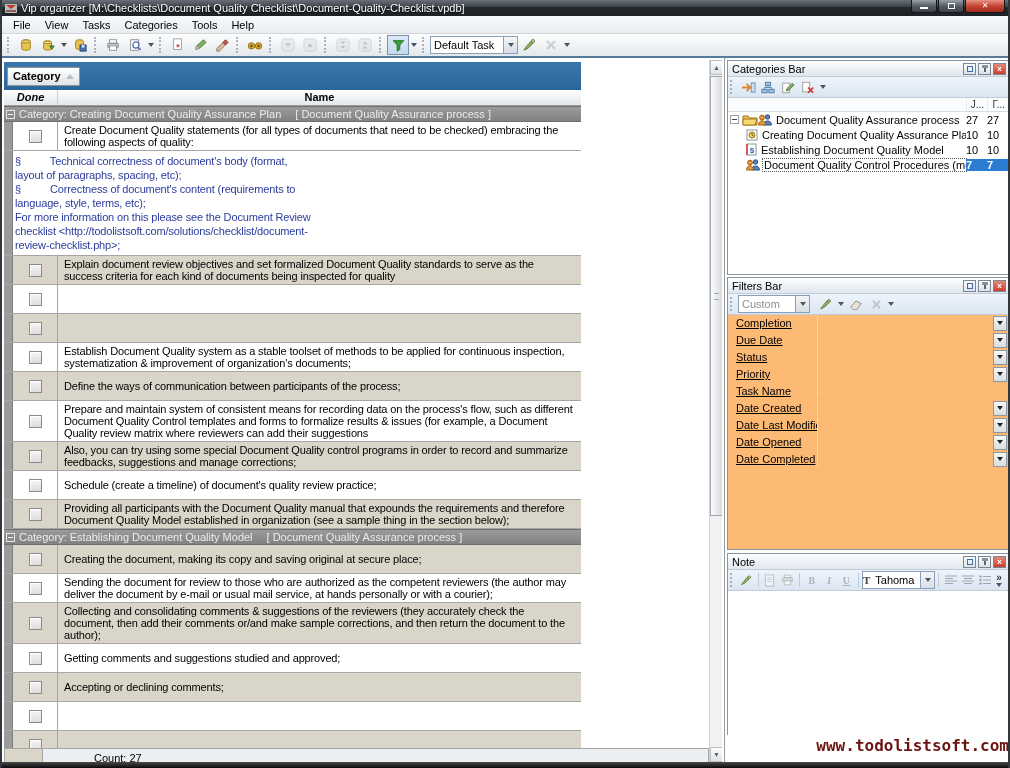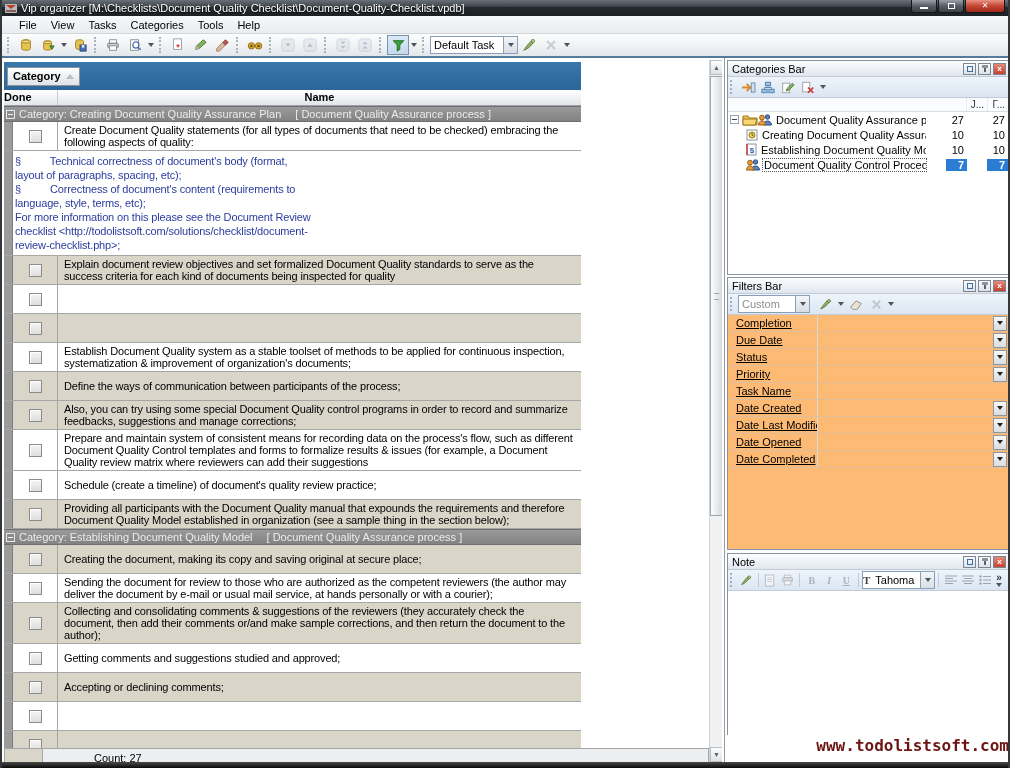--- a/index.html
+++ b/index.html
@@ -19,21 +19,21 @@
   .win-btn { width:26px; height:13px; border:1px solid #14181c; border-top:none; border-radius:0 0 3px 3px;
     background:linear-gradient(#9aa1a8,#565d64 50%,#3c4248); color:#fff; font-size:8px; line-height:11px;
     text-align:center; }
   .win-btn.close { width:40px; background:linear-gradient(#e89283,#c54533 50%,#a02a1a); }
   .glyph-min { display:inline-block; width:8px; height:2px; background:#fff; margin-top:7px; }
   .glyph-max { display:inline-block; width:7px; height:6px; border:1px solid #fff; margin-top:3px; }
 
   
   .menubar { position:absolute; left:0; top:16px; width:100%; height:18px;
     background:linear-gradient(#f7f9fb,#e9edf1); border-bottom:1px solid #d2d7dc;
-    display:flex; align-items:center; padding-left:10px; z-index:30; }
+    display:flex; align-items:center; padding-left:4px; z-index:30; }
   .menu-item { padding:2px 7px; }
 
   
   .toolbar { position:absolute; left:0; top:34px; width:100%; height:24px;
     background:linear-gradient(#fdfdfd,#e4e8ec); border-bottom:2px solid #5b7globe; border-bottom:2px solid #567a99;
     display:flex; align-items:center; padding:0 2px; z-index:30; }
   .tgrip { width:5px; height:16px; border-left:2px dotted #aab4bd; margin:0 3px; }
   .tbtn { width:22px; height:20px; display:flex; align-items:center; justify-content:center; border:1px solid transparent; }
   .tbtn.pressed { border:1px solid #7a93ad; background:linear-gradient(#dce9f7,#c5d9ee); }
   .tbtn.disabled { opacity:.45; filter:grayscale(60%); }
@@ -46,21 +46,21 @@
 
   
   .grid-area { position:absolute; left:2px; top:58px; width:718px; height:710px; overflow:hidden; background:#fff; }
   .rows-region { position:absolute; left:0; top:4px; width:577px; height:100%; }
   .sortbar { height:28px; background:linear-gradient(#3a77ab,#2c6699); display:flex; align-items:center; padding-left:3px; }
   .sort-btn { height:19px; background:linear-gradient(#fefefe,#dfe3e7); border:1px solid #8b939b;
     display:flex; align-items:center; padding:0 5px; font-weight:bold; }
   .sort-tri { width:0; height:0; border-left:4px solid transparent; border-right:4px solid transparent;
     border-bottom:5px solid #b9bec3; margin-left:5px; }
   .colhdr { height:16px; background:linear-gradient(#ffffff,#e2e6ea); border-bottom:1px solid #9aa0a6; display:flex; font-weight:bold; }
-  .colhdr .done-h { width:54px; text-align:left; line-height:15px; border-right:1px solid #c9ced3; }
+  .colhdr .done-h { width:54px; text-align:center; line-height:15px; border-right:1px solid #c9ced3;font-style:italic; }
   .colhdr .name-h { flex:1; text-align:center; line-height:15px; }
   .group-row { height:16px; background:linear-gradient(#9a9a9a,#828282); border-top:1px solid #6f6f6f; border-bottom:1px solid #6f6f6f;
     color:#ececec; display:flex; align-items:center; padding-left:2px; white-space:nowrap; overflow:hidden; }
   .expander { width:9px; height:9px; border:1px solid #e8e8e8; background:#8b8b8b; position:relative; margin-right:4px; flex:0 0 auto; }
   .expander::after { content:""; position:absolute; left:1px; right:1px; top:3px; height:1px; background:#f2f2f2; }
   .group-label { margin-right:14px; }
   .task-row { display:flex; min-height:29px; border-bottom:1px solid #a6a6a6; align-items:stretch; letter-spacing:-0.15px; }
   .task-row.beige { background:#d9d5c9; }
   .task-row.white { background:#ffffff; }
   .gutter { width:9px; background:#9b9b9b; border-right:1px solid #7e7e7e; flex:0 0 auto; }
@@ -111,21 +111,21 @@
   .tree-hdr .spacer { flex:1; }
   .tree-hdr .vcol { width:21px; text-align:right; padding-right:3px; border-left:1px dotted #d8dde2; line-height:13px; }
   .tree { flex:1; overflow:hidden; }
   .tree-row { display:flex; align-items:center; height:15px; }
   .tree-indent0 { padding-left:2px; } .tree-indent1 { padding-left:18px; }
   .texp { width:9px; height:9px; border:1px solid #9aa0a6; background:#fff; position:relative; margin-right:3px; flex:0 0 auto; }
   .texp::after { content:""; position:absolute; left:1px; right:1px; top:3px; height:1px; background:#444; }
   .ticon { margin-right:3px; flex:0 0 auto; display:flex; }
   .tlabel { white-space:nowrap; overflow:hidden; flex:1; padding:0 1px; }
   .tlabel.selected { background:#fff; outline:1px dotted #555; }
-  .tval { width:21px; text-align:right; padding-right:3px; flex:0 0 auto;margin-left:20px; }
+  .tval { width:21px; padding-right:3px; flex:0 0 auto; }
   .tval.selval { background:#2b7cd3; color:#fff; font-weight:bold; }
 
   
   .filter-rows { flex:1; background:#fdba74; overflow:hidden;text-decoration:underline; }
   .filter-row { display:flex; height:17px; border-bottom:1px dotted #c2c2c2; align-items:center; }
   .f-label { width:90px; padding-left:8px; white-space:nowrap; overflow:hidden; border-right:1px solid #dcdcdc; line-height:16px; flex:0 0 auto; }
   .f-value { flex:1; height:100%; }
   .f-drop { width:14px; height:15px; margin-right:1px; border:1px solid #8e969e;
     background:linear-gradient(#f6f7f8,#d9dde1); display:flex; align-items:center; justify-content:center; flex:0 0 auto; }
   .f-drop .caret { margin:0; border-top-color:#222; }
@@ -363,36 +363,36 @@
         </div>
         <div class="task-row beige">
           <span class="gutter"></span>
           <span class="cell-done">
             <span class="cb"></span>
           </span>
           <span class="cell-name">
             <span>Define the ways of communication between participants of the process;</span>
           </span>
         </div>
+        <div class="task-row white">
+          <span class="gutter"></span>
+          <span class="cell-done">
+            <span class="cb"></span>
+          </span>
+          <span class="cell-name">
+            <span>Prepare and maintain system of consistent means for recording data on the process's flow, such as different Document Quality Control templates and forms to formalize results &amp; issues (for example, a Document Quality review matrix where reviewers can add their suggestions</span>
+          </span>
+        </div>
         <div class="task-row beige">
           <span class="gutter"></span>
           <span class="cell-done">
             <span class="cb"></span>
           </span>
           <span class="cell-name">
             <span>Also, you can try using some special Document Quality control programs in order to record and summarize feedbacks, suggestions and manage corrections;</span>
-          </span>
-        </div>
-        <div class="task-row white">
-          <span class="gutter"></span>
-          <span class="cell-done">
-            <span class="cb"></span>
-          </span>
-          <span class="cell-name">
-            <span>Prepare and maintain system of consistent means for recording data on the process's flow, such as different Document Quality Control templates and forms to formalize results &amp; issues (for example, a Document Quality review matrix where reviewers can add their suggestions</span>
           </span>
         </div>
         <div class="task-row white">
           <span class="gutter"></span>
           <span class="cell-done">
             <span class="cb"></span>
           </span>
           <span class="cell-name">
             <span>Schedule (create a timeline) of document's quality review practice;</span>
           </span>

